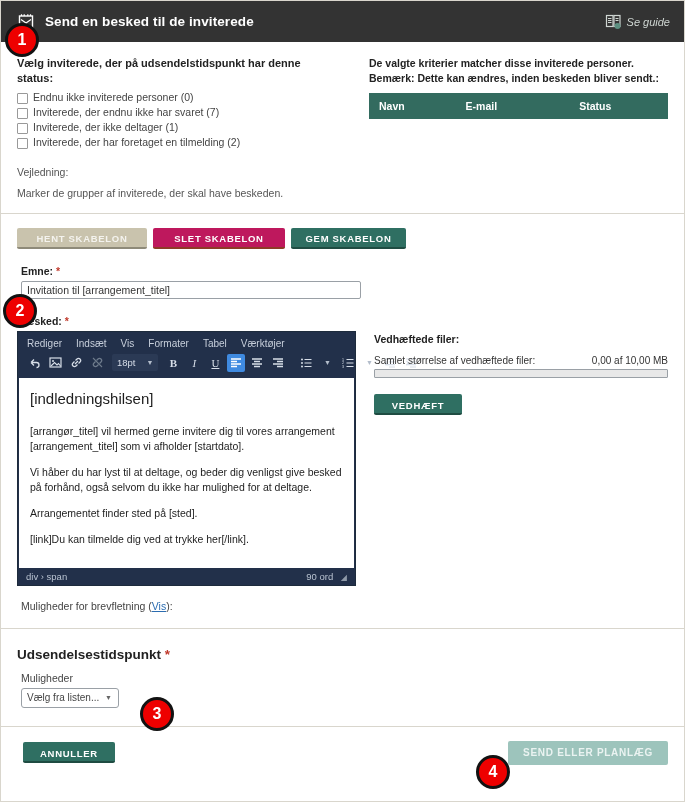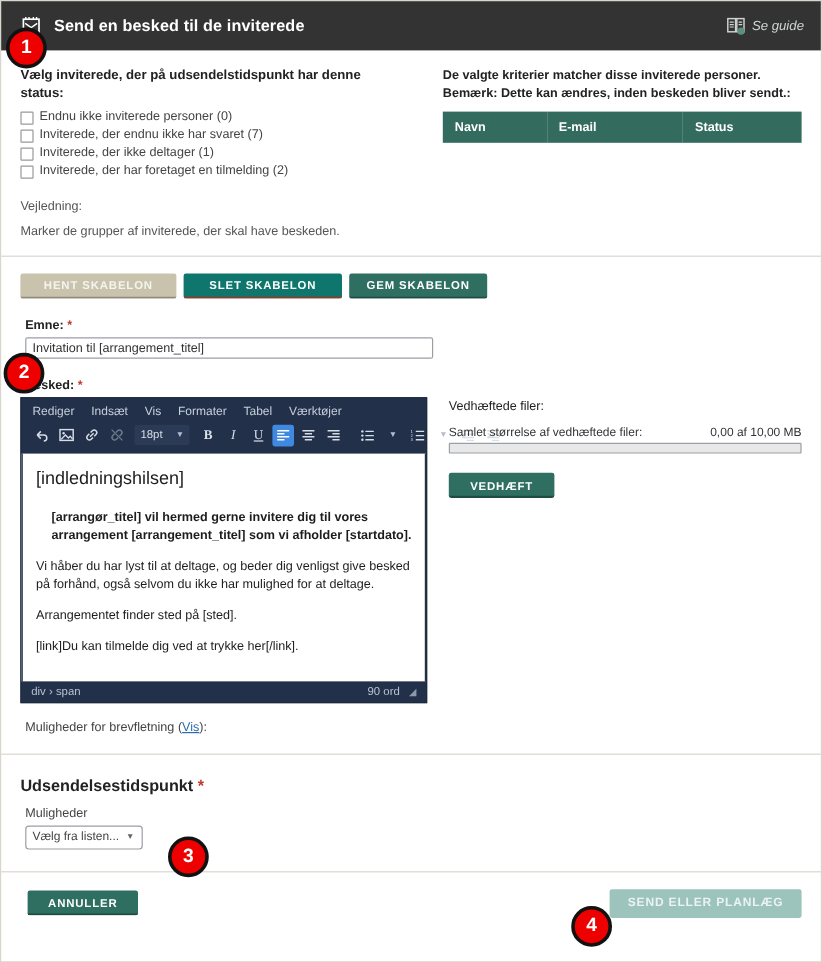--- a/index.html
+++ b/index.html
@@ -72,21 +72,21 @@
   h2.sec-title{font-size:14px;font-weight:bold;color:#222;margin:2px 0 16px 0;}
   .btnrow{display:flex;gap:6px;margin-bottom:6px;}
   .btn{
     border:none;border-radius:2px;
     font-family:"Liberation Sans", sans-serif;
     font-size:9.5px;font-weight:bold;letter-spacing:.7px;
     color:#fff;padding:0;height:21px;line-height:21px;
     text-align:center;cursor:pointer;
   }
   .btn-tan{background:#c9c3ad;color:#f4f3ee;width:130px;border-bottom:2px solid #8e8a79;}
-  .btn-orange{background:#0f766e;width:132px;border-bottom:2px solid #8e3b27;}
+  .btn-orange{background:#be185d;width:132px;border-bottom:2px solid #8e3b27;}
   .btn-teal{background:#2f6f62;width:115px;border-bottom:2px solid #1f4c42;}
 
   .field-label{font-size:10.5px;font-weight:bold;color:#222;margin:16px 0 4px 4px;}
   .req{color:#c0392b;font-weight:bold;}
   input.emne{
     display:block;width:340px;height:18px;box-sizing:border-box;
     border:1px solid #9aa0a6;border-radius:2px;background:#fff;
     font-family:"Liberation Sans", sans-serif;font-size:10.5px;color:#333;
     padding:2px 5px;margin-left:4px;
   }
@@ -121,30 +121,30 @@
   .ed-body{
     background:#ffffff;
     height:190px;
     padding:10px 11px 0 11px;
     box-sizing:border-box;
     overflow:hidden;
     border-left:1px solid #22304a;border-right:1px solid #22304a;
   }
   .ed-body p{margin:0 0 11px 0;font-size:10.5px;color:#1d1d1d;line-height:1.42;}
   .ed-body p.big{font-size:15px;margin-bottom:15px;}
-  .ed-body p.b{font-weight:bold;margin-left:13px;}
+  .ed-body p.b{font-weight:normal;}
   .ed-status{
     display:flex;align-items:center;justify-content:space-between;
     background:#22304a;color:#b9c3d1;font-size:9.5px;
     padding:3px 8px;
   }
   .resize-h{font-size:8px;color:#8e99a8;margin-left:5px;}
 
   .attach{flex:1;padding-top:2px;}
-  .attach-lbl{font-size:10.5px;font-weight:normal;color:#222;margin-bottom:10px;}
+  .attach-lbl{font-size:10.5px;font-weight:bold;color:#222;margin-bottom:10px;}
   .attach-row{display:flex;justify-content:space-between;font-size:10px;color:#333;}
   .progress{
     height:7px;border:1px solid #9aa0a6;background:#e8e8e8;margin-top:3px;border-radius:1px;
   }
   .btn-vedhaeft{
     background:#2f6f62;color:#fff;border:none;border-bottom:2px solid #1f4c42;
     border-radius:2px;width:88px;height:21px;line-height:21px;
     font-family:"Liberation Sans", sans-serif;font-size:9.5px;font-weight:bold;letter-spacing:.7px;
     margin-top:16px;cursor:pointer;text-align:center;
   }

